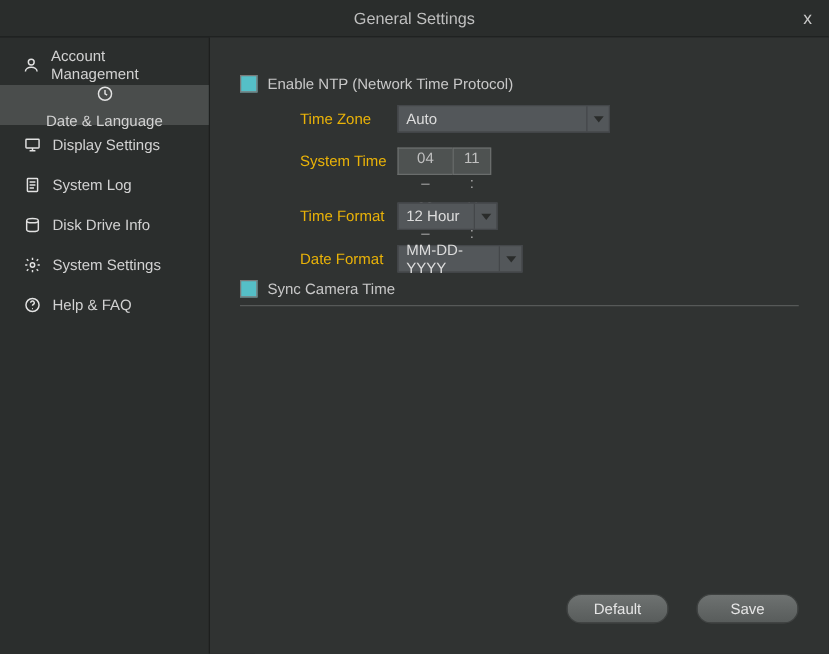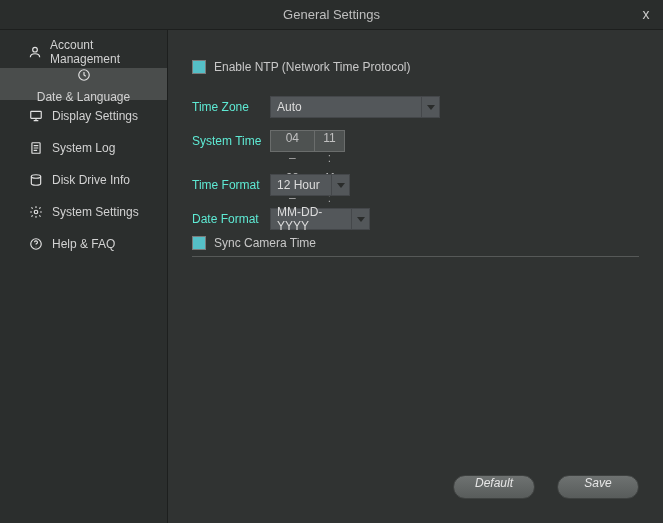--- a/index.html
+++ b/index.html
@@ -41,21 +41,21 @@
   .sidebar {
     width: 168px;
     background: #2b2e2d;
     border-right: 1px solid #1d1f1e;
     padding-top: 6px;
   }
   .side-item {
     display: flex;
     align-items: center;
     height: 32px;
-    padding: 0 28px;
+    padding: 0 18px;
     color: #d2d2d2;
     cursor: pointer;
     gap: 8px;
   }
   .side-item.active {
     background: #4a4d4c;
     flex-direction: column;
   }
   .side-item .icon {
     width: 16px;
@@ -73,35 +73,36 @@
     padding: 30px 24px 0 24px;
     background: #303332;
   }
   .form-row {
     display: flex;
     align-items: center;
     height: 34px;
   }
   .form-row .label {
     width: 78px;
-    color: #5eead4;
+    color: #eab308;
+    margin-left: 48px;
   }
   .checkbox {
     width: 14px;
     height: 14px;
     border: 1px solid #7a7a7a;
     background: #55bfc7;
     display: inline-block;
     margin-right: 8px;
     vertical-align: middle;
   }
   .ntp-row {
     display: flex;
     align-items: center;
-    margin-bottom: 16px;
+    margin-bottom: 4px;
   }
   .select {
     position: relative;
     display: inline-flex;
     align-items: center;
     height: 22px;
     background: #53575a;
     border: 1px solid #44474a;
     color: #dcdcdc;
     padding: 0 6px;
@@ -161,22 +162,22 @@
   .btn {
     width: 82px;
     height: 24px;
     background: linear-gradient(#6e7271, #585c5b);
     border: 1px solid #3e4140;
     color: #e6e6e6;
     font-size: 12px;
     border-radius: 12px;
     cursor: pointer;
     display: flex;
+    align-items: center;
     justify-content: center;
-    font-style: italic;
   }
 </style>
 </head>
 <body>
 
 <div class="titlebar">
   <span>General Settings</span>
   <div class="close">
     <span>x</span>
   </div>

